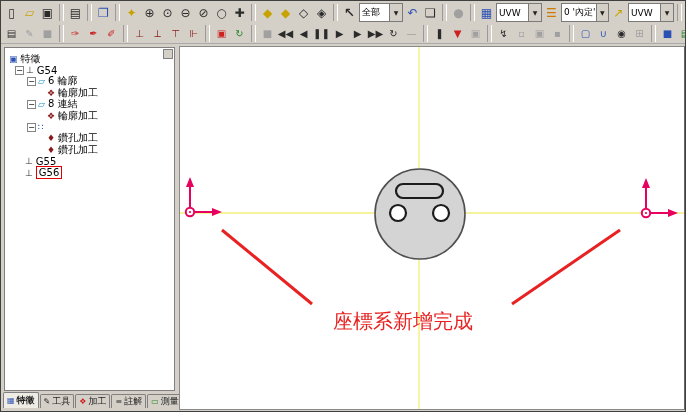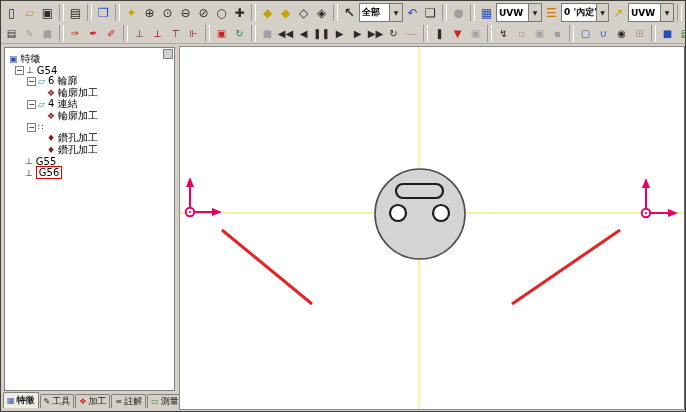--- a/index.html
+++ b/index.html
@@ -7,21 +7,21 @@
        font-family:"DejaVu Sans","Liberation Sans",sans-serif;overflow:hidden;box-sizing:border-box;}
   
   .trow{display:flex;align-items:center;gap:1px;padding:1px 2px;box-sizing:border-box;}
   .tb1{height:23px;}
   .tb2{height:20px;border-bottom:1px solid #aaa;}
   .tb{width:17px;height:18px;display:flex;align-items:center;justify-content:center;
       font-size:12px;font-style:normal;color:#333;cursor:default;flex:none;}
   .tb2 .tb{height:15px;font-size:10px;}
   .sep{width:3px;height:17px;border-left:1px solid #9a9a9a;border-right:1px solid #ffffff;margin:0 2px;flex:none;}
   .dd{display:flex;align-items:center;height:17px;background:#fff;border:1px solid #7a7a7a;flex:none;overflow:hidden;}
-  .ddt{font-size:9px;padding:0 2px;white-space:nowrap;overflow:hidden;color:#000;font-weight:bold;}
+  .ddt{font-size:9px;padding:0 2px;white-space:nowrap;overflow:hidden;color:#000;}
   .dda{width:12px;align-self:stretch;background:#d4d0c8;border-left:1px solid #7a7a7a;
        font-size:6px;display:flex;align-items:center;justify-content:center;color:#222;}
   .w42{width:42px;} .w44{width:44px;} .w46{width:46px;}
   .pushR{margin-left:auto;}
   
   .c-dk{color:#2b2b2b}.c-gold{color:#c8a200}.c-blue{color:#2b50b4}.c-cyan{color:#1b8fc0}
   .c-red{color:#cc2222}.c-dred{color:#8a1a1a}.c-green{color:#2a8a2a}.c-gray{color:#a0a0a0}.c-orange{color:#cc7a00}
   .big{font-size:13px;font-weight:bold;}
   
   .panel{position:absolute;left:3px;top:46px;width:171px;height:344px;background:#fff;
@@ -165,21 +165,21 @@
         <i class="ti c-cyan">▱</i>
         <span>6 輪廓</span>
       </div>
       <div class="ttrow" style="padding-left:40px">
         <i class="ti c-dred">❖</i>
         <span>輪廓加工</span>
       </div>
       <div class="ttrow" style="padding-left:20px">
         <span class="exp">−</span>
         <i class="ti c-cyan">▱</i>
-        <span>4 連結</span>
+        <span>8 連結</span>
       </div>
       <div class="ttrow" style="padding-left:40px">
         <i class="ti c-dred">❖</i>
         <span>輪廓加工</span>
       </div>
       <div class="ttrow" style="padding-left:20px">
         <span class="exp">−</span>
         <i class="ti c-blue">∷</i>
       </div>
       <div class="ttrow" style="padding-left:40px">
@@ -253,15 +253,16 @@
         <polygon points="466,131 462,141 470,141" fill="#e8005f"></polygon>
         <line x1="466" y1="166" x2="490" y2="166" stroke="#e8005f" stroke-width="2"></line>
         <polygon points="498,166 488,162 488,170" fill="#e8005f"></polygon>
         <circle cx="466" cy="166" r="4.2" fill="#ffffff" stroke="#e8005f" stroke-width="2"></circle>
         <circle cx="466" cy="166" r="1.1" fill="#e8005f"></circle>
       </g>
 
       <line x1="42" y1="183" x2="132" y2="257" stroke="#e82222" stroke-width="3"></line>
       <line x1="332" y1="257" x2="440" y2="183" stroke="#e82222" stroke-width="3"></line>
     </svg>
+    <div class="anno">座標系新增完成</div>
   </div>
 
 </div>
 
 </body></html>

